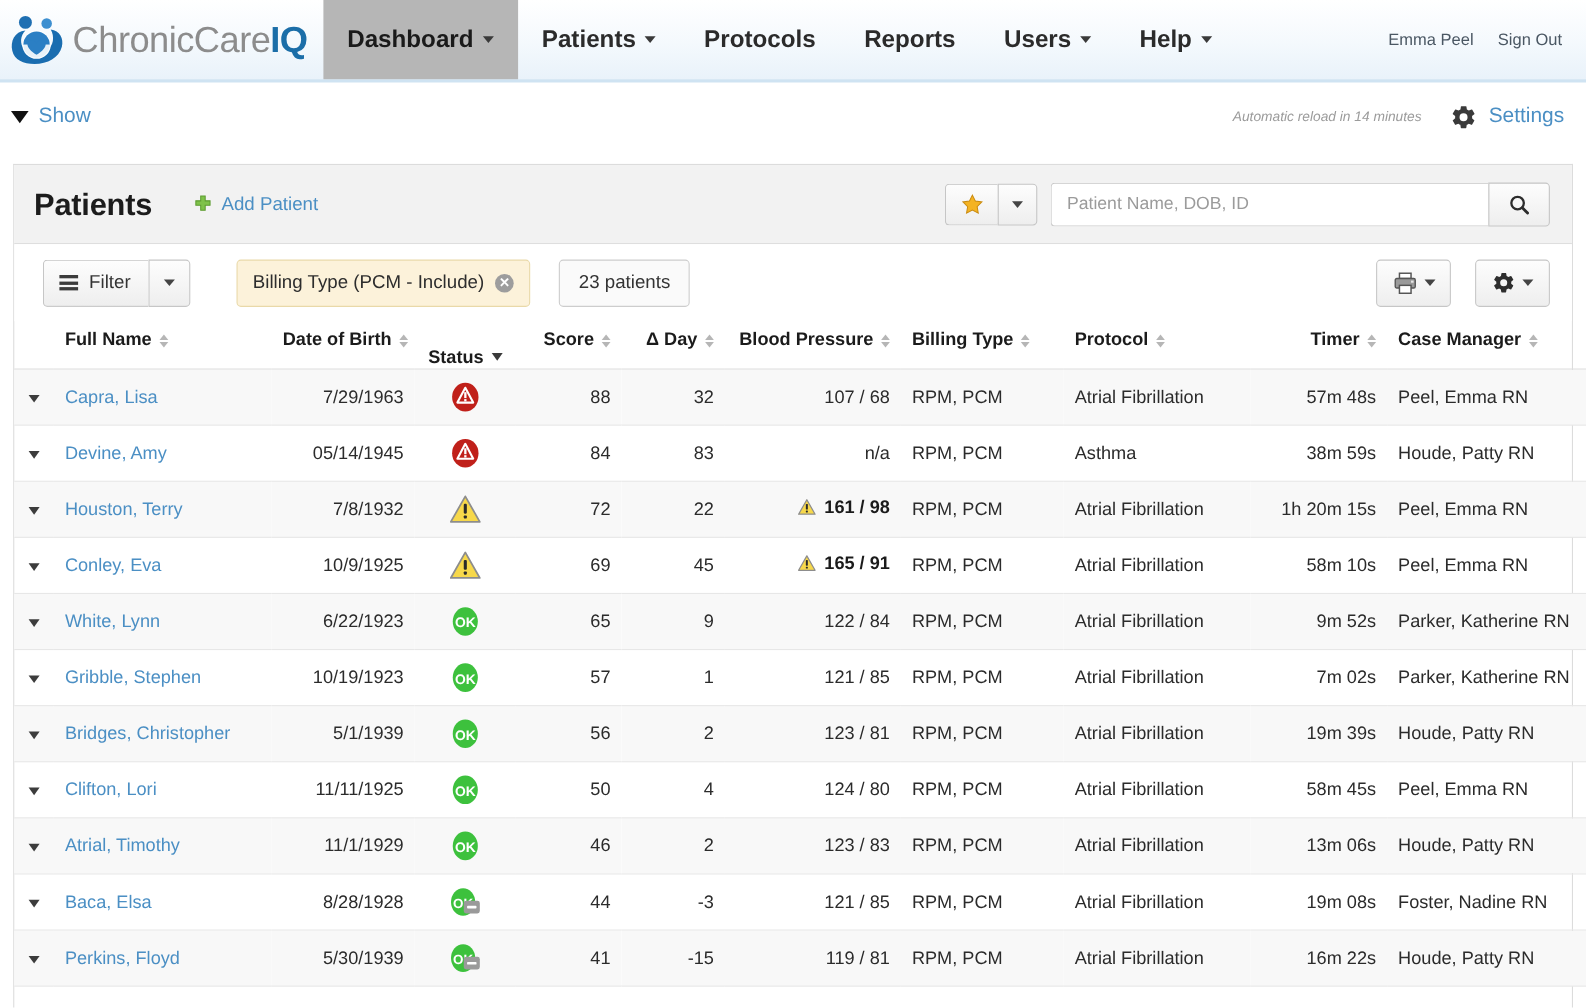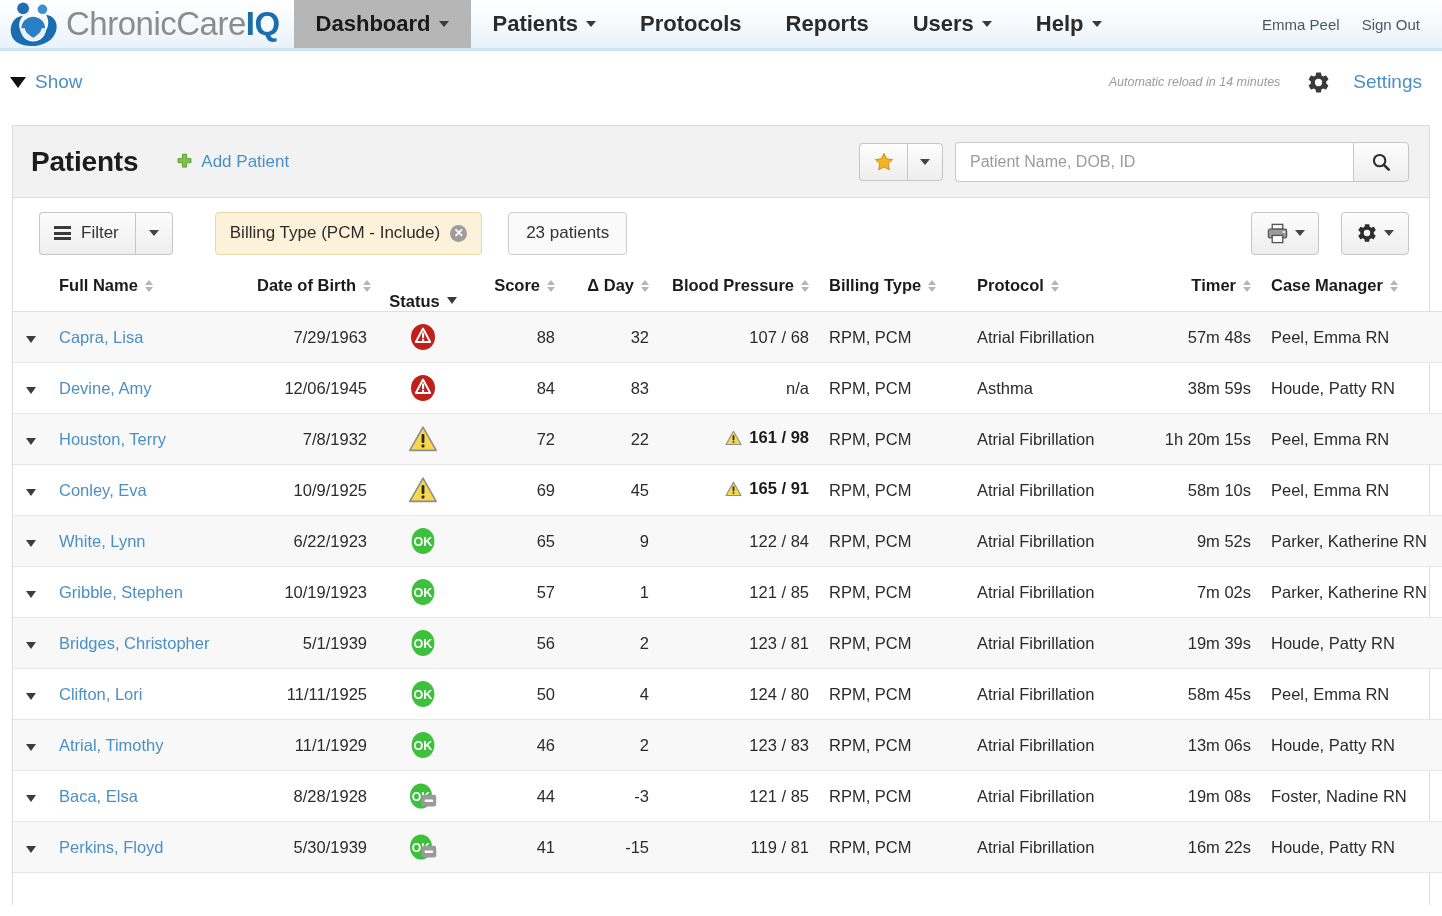--- a/index.html
+++ b/index.html
@@ -9,21 +9,21 @@
     width: 1442px; height: 916px;
     overflow: hidden;
     background: #ffffff;
     font-family: "Liberation Sans", sans-serif;
     -webkit-font-smoothing: antialiased;
   }
 
   
   .topnav {
     position: relative;
-    height: 51px;
+    height: 75px;
     background: linear-gradient(to bottom, #ffffff 0%, #f4f9fd 55%, #e9f2fa 100%);
     border-bottom: 3px solid #cfe3f2;
     display: flex;
     align-items: stretch;
   }
   .brand {
     display: flex;
     align-items: center;
     padding: 0 14px 0 8px;
     flex: 0 0 auto;
@@ -93,21 +93,21 @@
   .subbar-right {
     margin-left: auto;
     display: flex; align-items: center;
     gap: 26px;
   }
   .reload-note {
     font-size: 12.5px;
     font-style: italic;
     color: #9b9b9b;
   }
-  .settings-link { display: flex; align-items: center; gap: 22px; cursor: pointer; justify-content: center; }
+  .settings-link { display: flex; align-items: center; gap: 10px; cursor: pointer; justify-content: center; }
   .settings-label { color: #4b8fc4; font-size: 19px; }
 
   
   .panel {
     margin: 12px 12px 0 12px;
     border: 1px solid #dcdcdc;
     border-bottom: none;
     background: #fff;
     height: 780px;
   }
@@ -555,21 +555,21 @@
           <td class="c-day">32</td>
           <td class="c-bp"><span>107 / 68</span></td>
           <td class="c-bill">RPM, PCM</td>
           <td class="c-proto">Atrial Fibrillation</td>
           <td class="c-timer">57m 48s</td>
           <td class="c-cm">Peel, Emma RN</td>
         </tr>
         <tr class="">
           <td class="c-exp"><span class="exp-caret"></span></td>
           <td class="c-name"><span class="pname">Devine, Amy</span></td>
-          <td class="c-dob">12/06/1945</td>
+          <td class="c-dob">05/14/1945</td>
           <td class="c-status"><svg class="st-icon" width="28" height="30" viewBox="0 0 28 30">
               <ellipse cx="14" cy="15" rx="12" ry="13" fill="#c0201a"></ellipse>
               <path d="M14 6.5 L21.2 20 H6.8 Z" fill="none" stroke="#fff" stroke-width="1.9" stroke-linejoin="round"></path>
               <rect x="13" y="10.5" width="2.1" height="5.4" fill="#fff"></rect>
               <rect x="13" y="16.8" width="2.1" height="2.1" fill="#fff"></rect>
             </svg></td>
           <td class="c-score">84</td>
           <td class="c-day">83</td>
           <td class="c-bp"><span>n/a</span></td>
           <td class="c-bill">RPM, PCM</td>

